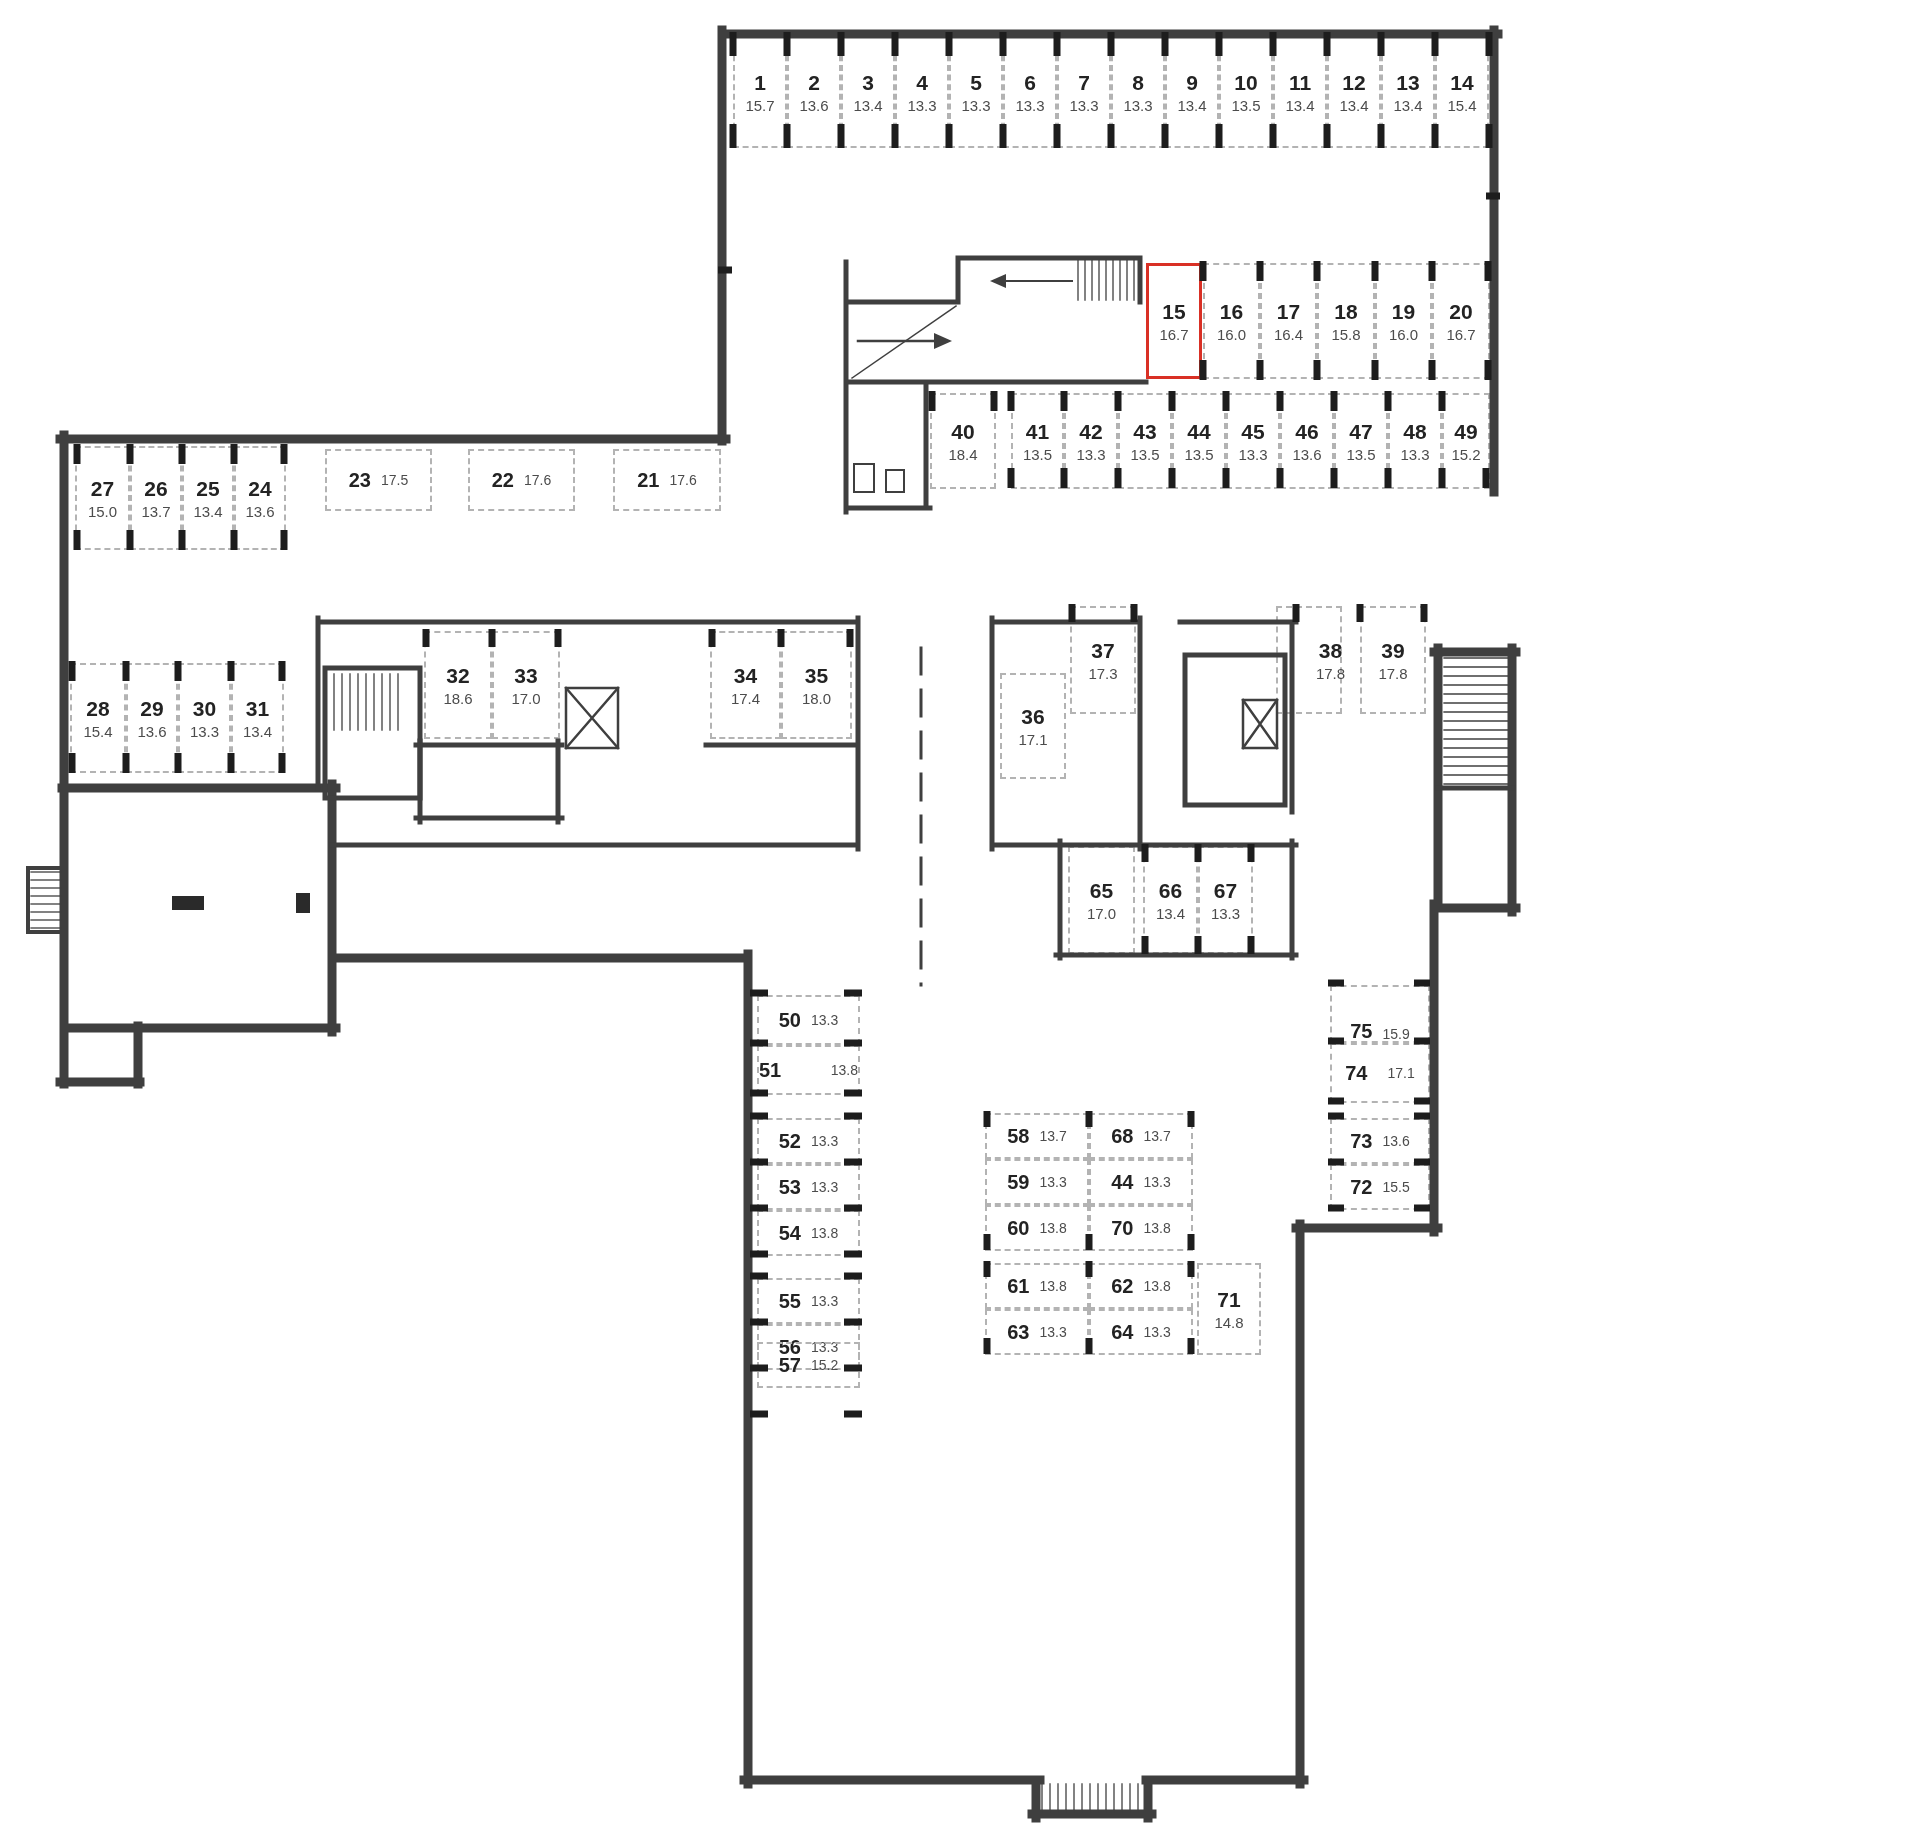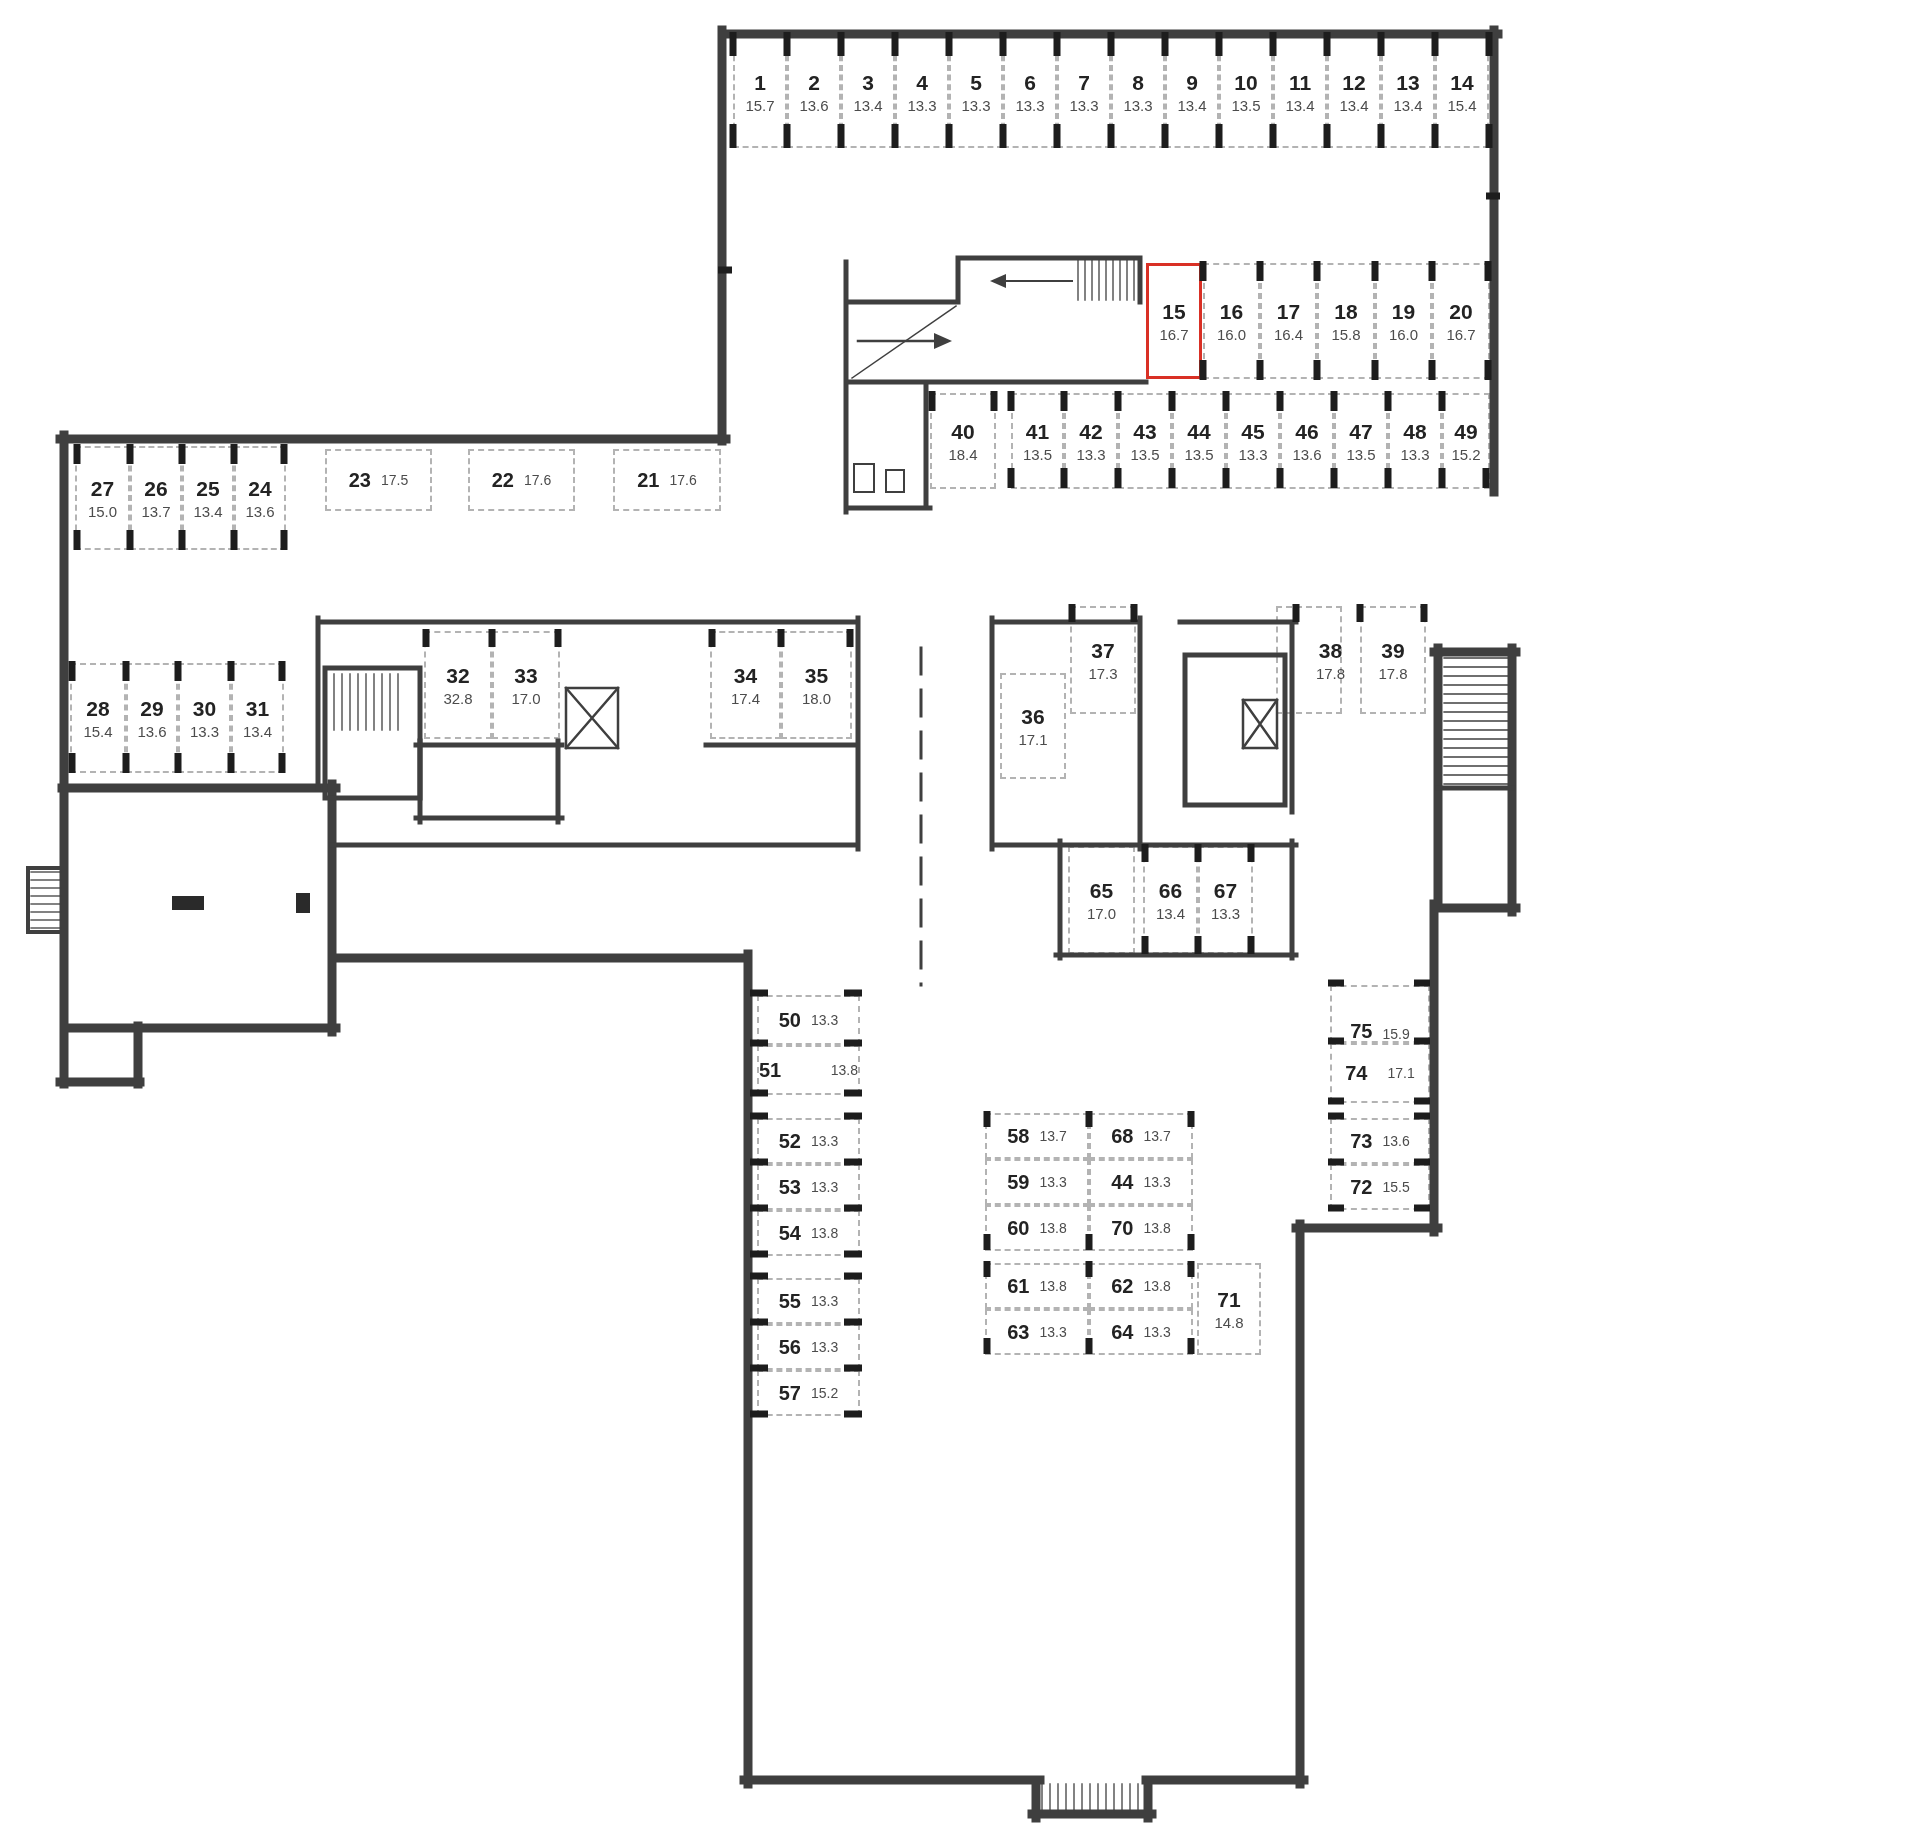--- a/index.html
+++ b/index.html
@@ -146,21 +146,21 @@
       <div class="space stack" style="left: 178px; top: 663px; width: 53px; height: 110px;">
         <span class="num">30</span>
         <span class="area">13.3</span>
       </div>
       <div class="space stack" style="left: 231px; top: 663px; width: 53px; height: 110px;">
         <span class="num">31</span>
         <span class="area">13.4</span>
       </div>
       <div class="space stack" style="left: 424px; top: 631px; width: 68px; height: 108px;">
         <span class="num">32</span>
-        <span class="area">32.8</span>
+        <span class="area">18.6</span>
       </div>
       <div class="space stack" style="left: 492px; top: 631px; width: 68px; height: 108px;">
         <span class="num">33</span>
         <span class="area">17.0</span>
       </div>
       <div class="space stack" style="left: 710px; top: 631px; width: 71px; height: 108px;">
         <span class="num">34</span>
         <span class="area">17.4</span>
       </div>
       <div class="space stack" style="left: 781px; top: 631px; width: 71px; height: 108px;">
@@ -244,21 +244,21 @@
         <span class="area">13.8</span>
       </div>
       <div class="space inline" style="left: 757px; top: 1278px; width: 103px; height: 46px;">
         <span class="num">55</span>
         <span class="area">13.3</span>
       </div>
       <div class="space inline" style="left: 757px; top: 1324px; width: 103px; height: 46px;">
         <span class="num">56</span>
         <span class="area">13.3</span>
       </div>
-      <div class="space inline" style="left: 757px; top: 1370px; width: 103px; height: 46px; text-align: center;">
+      <div class="space inline" style="left: 757px; top: 1342px; width: 103px; height: 46px; text-align: center;">
         <span class="num">57</span>
         <span class="area">15.2</span>
       </div>
       <div class="space inline" style="left: 985px; top: 1113px; width: 104px; height: 46px;">
         <span class="num">58</span>
         <span class="area">13.7</span>
       </div>
       <div class="space inline" style="left: 985px; top: 1159px; width: 104px; height: 46px;">
         <span class="num">59</span>
         <span class="area">13.3</span>

